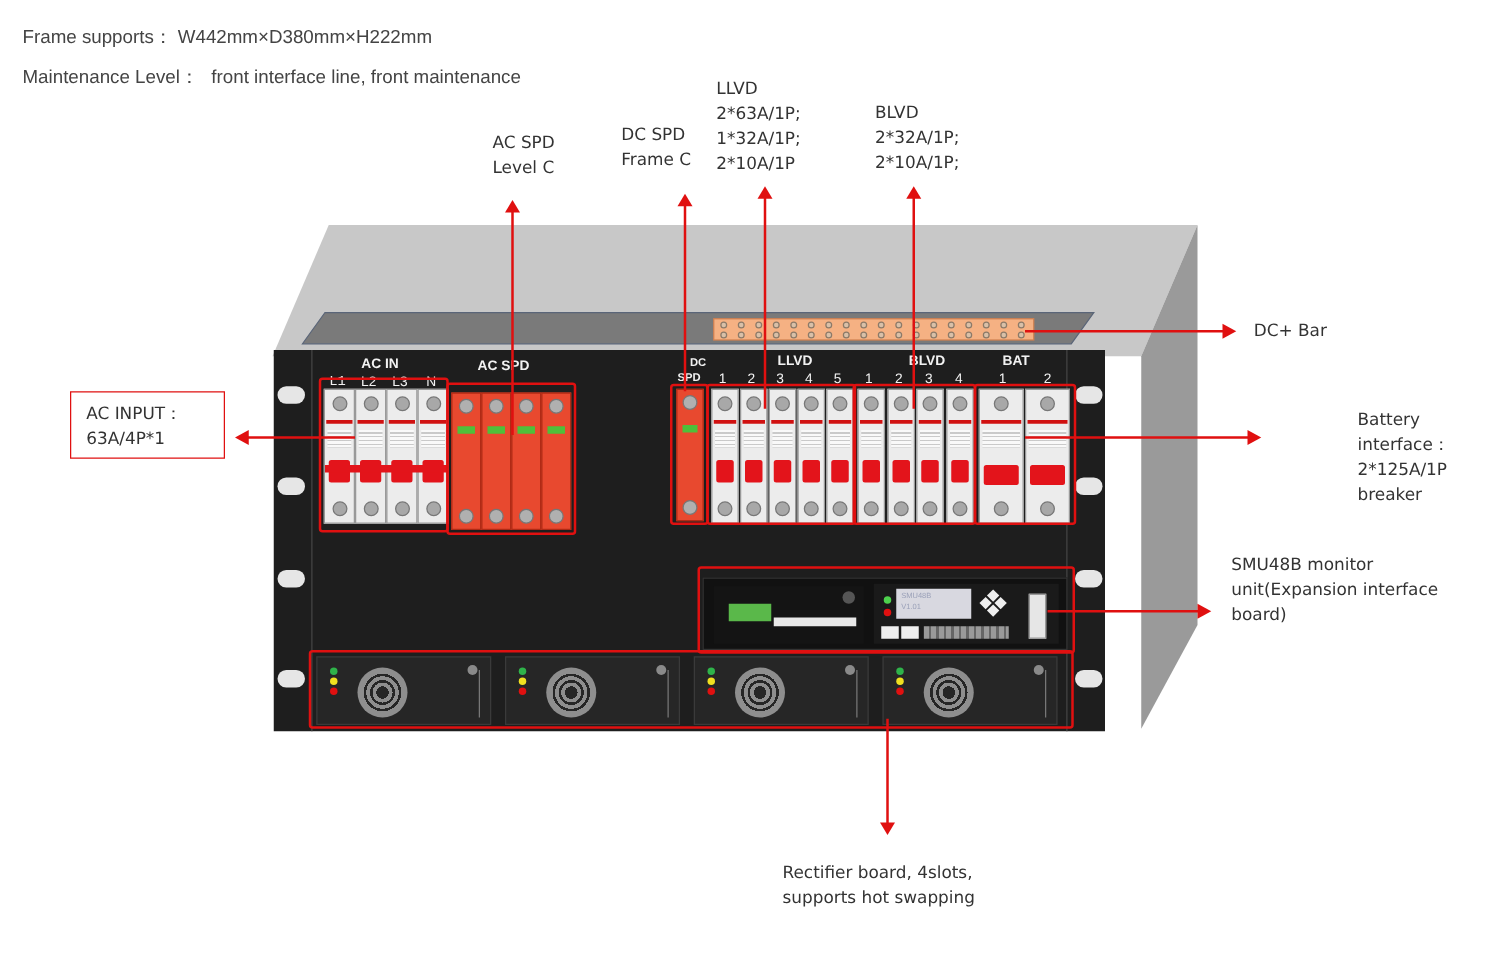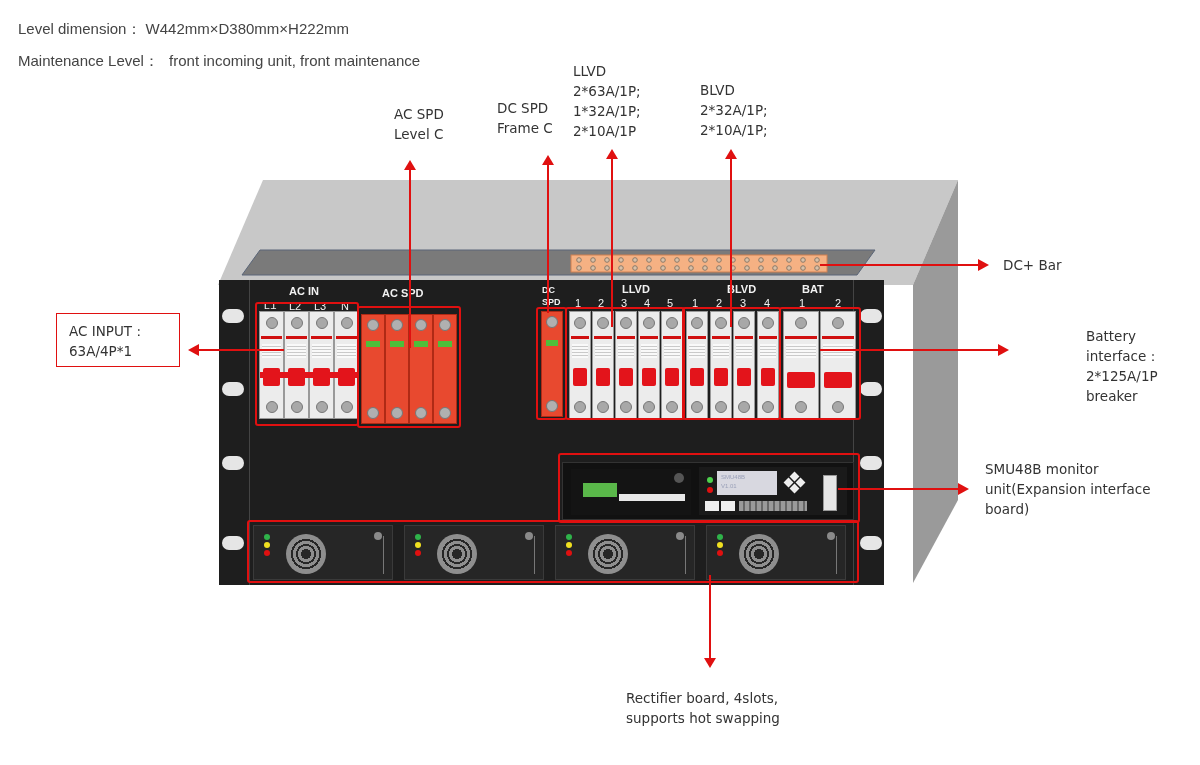--- a/index.html
+++ b/index.html
@@ -27,26 +27,26 @@
   .redbox { position: absolute; border: 2.5px solid #e01010; border-radius: 3px; box-sizing: border-box; }
   .rect-mod { position: absolute; background: #262626; border: 1px solid #3a3a3a; box-sizing: border-box; }
   .fan { position: absolute; width: 40px; height: 40px; border-radius: 50%; background:
         radial-gradient(circle, #262626 0 5px, #8e8e8e 5px 8px, #262626 8px 10px, #8e8e8e 10px 13px, #262626 13px 15px, #8e8e8e 15px 20px); }
   .led { position: absolute; width: 6px; height: 6px; border-radius: 50%; }
 </style>
 </head>
 <body>
 
 <div class="abs spec" style="top:20px;">
-  <span>Level dimension：</span>
+  <span>Frame supports：</span>
   <span>W442mm×D380mm×H222mm</span>
 </div>
 <div class="abs spec" style="top:52px;">
   <span>Maintenance Level：</span>
-  <span style="margin-left:6px">front incoming unit, front maintenance</span>
+  <span style="margin-left:6px">front interface line, front maintenance</span>
 </div>
 
 <svg class="abs" style="left:0;top:0" width="1200" height="765">
   <polygon points="218,285 263,180 958,180 913,285" fill="#c8c8c8"></polygon>
   <polygon points="913,285 958,180 958,500 913,583" fill="#9a9a9a"></polygon>
   <polygon points="242,275 260,250 875,250 857,275" fill="#7a7a7a" stroke="#5a6578" stroke-width="1"></polygon>
   <rect x="571" y="255" width="256" height="17" fill="#f5b183" stroke="#d08050"></rect>
   <g id="bar-holes">
       <circle cx="579" cy="260" r="2.3" fill="#d9c0a8" stroke="#8c7a68"></circle>
       <circle cx="593" cy="260" r="2.3" fill="#d9c0a8" stroke="#8c7a68"></circle>
@@ -94,21 +94,21 @@
   <div class="ear-hole" style="left:3px;top:102px"></div>
   <div class="ear-hole" style="left:3px;top:176px"></div>
   <div class="ear-hole" style="left:3px;top:256px"></div>
   <div class="ear-hole" style="left:641px;top:29px"></div>
   <div class="ear-hole" style="left:641px;top:102px"></div>
   <div class="ear-hole" style="left:641px;top:176px"></div>
   <div class="ear-hole" style="left:641px;top:256px"></div>
 
   <div class="panel-label" style="left:70px;top:5px">AC IN</div>
   <div class="panel-label" style="left:163px;top:7px">AC SPD</div>
-  <div class="panel-label" style="left:323px;top:5px;font-size:9px">DC</div>
+  <div class="panel-label" style="left:333px;top:5px;font-size:9px">DC</div>
   <div class="panel-label" style="left:323px;top:17px;font-size:9px">SPD</div>
   <div class="panel-label" style="left:403px;top:3px">LLVD</div>
   <div class="panel-label" style="left:508px;top:3px">BLVD</div>
   <div class="panel-label" style="left:583px;top:3px">BAT</div>
 
   <div id="slot-labels">
       <div class="slotnum" style="left: 41px; top: 20px; font-family: Liberation Mono, monospace;">L1</div>
       <div class="slotnum" style="left: 66px; top: 20px;">L2</div>
       <div class="slotnum" style="left: 91px; top: 20px;">L3</div>
       <div class="slotnum" style="left: 116px; top: 20px;">N</div>
@@ -362,17 +362,17 @@
 1*32A/1P;
 2*10A/1P</div>
 <div class="abs ann" style="left:700px;top:80px">BLVD
 2*32A/1P;
 2*10A/1P;</div>
 <div class="abs ann" style="left:1003px;top:255px">DC+ Bar</div>
 <div class="abs ann" style="left:56px;top:313px;width:124px;height:54px;border:1px solid #e01010;box-sizing:border-box;padding:7px 0 0 12px">AC INPUT：
 63A/4P*1</div>
 <div class="abs ann" style="left:1086px;top:326px">Battery interface：
 2*125A/1P breaker</div>
-<div class="abs ann" style="left:985px;top:459px">SMU48B monitor
+<div class="abs ann" style="left:985px;top:442px">SMU48B monitor
 unit(Expansion interface
 board)</div>
 <div class="abs ann" style="left:626px;top:688px">Rectifier board, 4slots,
 supports hot swapping</div>
 
 </body></html>

